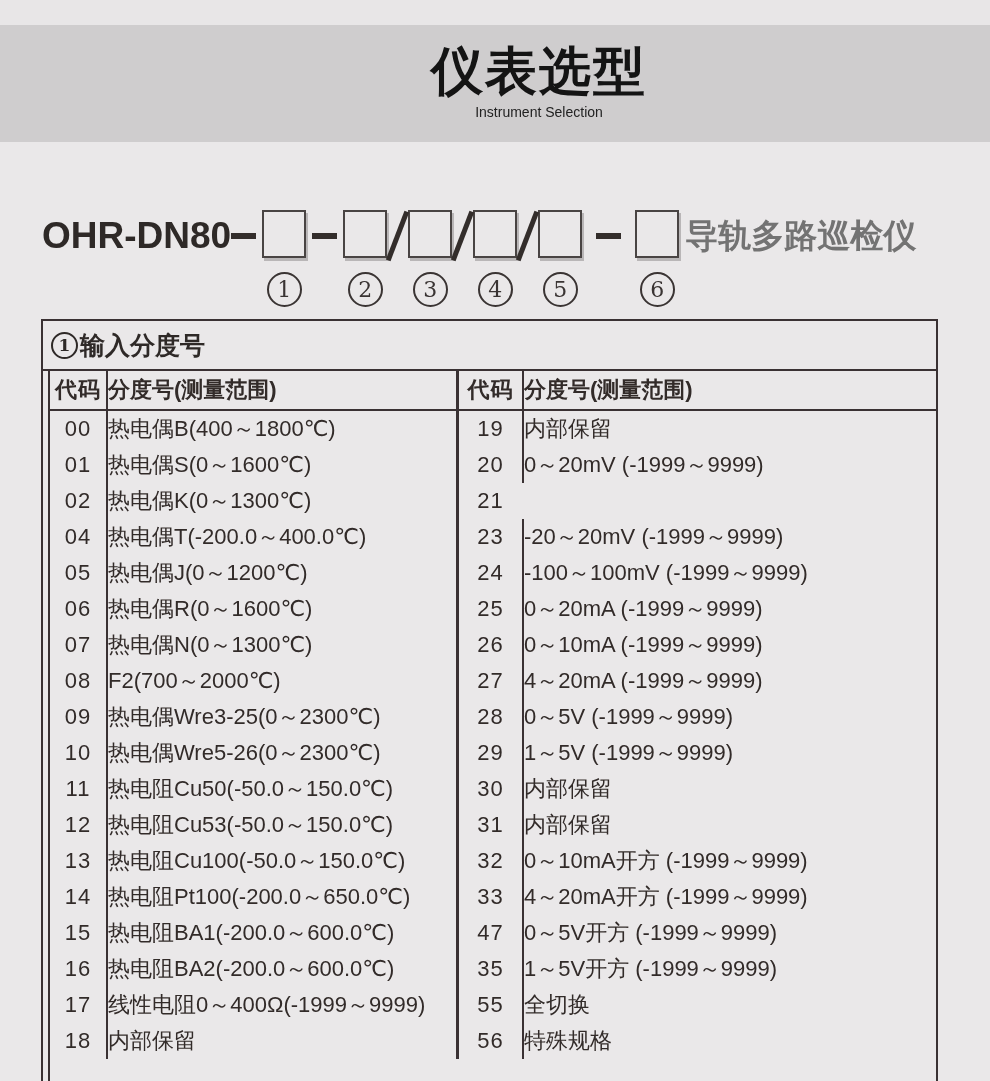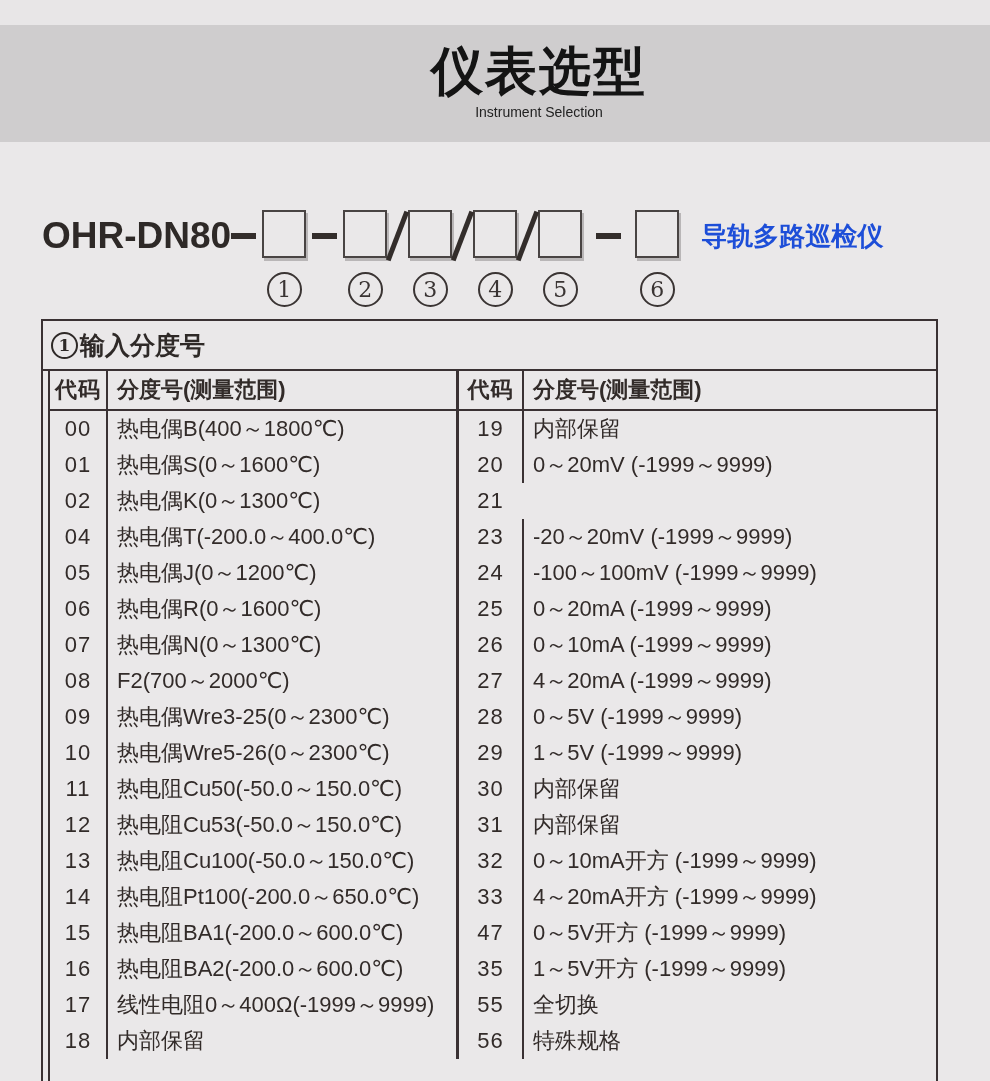--- a/index.html
+++ b/index.html
@@ -16,21 +16,21 @@
   }
   .band .cn-title{font-size:52px;font-weight:700;color:#141414;letter-spacing:2px;line-height:56px;}
   .band .en-title{font-size:14px;font-weight:400;color:#222;line-height:24px;margin-top:1px;}
 
   
   .model-line{
     position:absolute;left:42px;top:210px;width:940px;
     display:flex;align-items:flex-start;
   }
   .model-prefix{font-size:37px;font-weight:700;color:#2e2927;line-height:52px;letter-spacing:0px;white-space:nowrap;}
-  .model-suffix{font-size:26px;font-weight:700;color:#1d4ed8;line-height:52px;white-space:nowrap;margin-left:16px;}
+  .model-suffix{font-size:33px;font-weight:700;color:#737373;line-height:52px;white-space:nowrap;margin-left:0;}
   .unit{display:flex;flex-direction:column;align-items:center;margin:0 6px;}
   .code-box{
     width:40px;height:44px;background:#eae8e9;
     border:2px solid #494443;box-shadow:2px 3px 0 #b9b6b7;
   }
   .circled-num{
     margin-top:14px;width:31px;height:31px;border:2.5px solid #3a3433;border-radius:50%;
     display:flex;align-items:center;justify-content:center;
     font-family:"DejaVu Serif","Liberation Serif",serif;
     font-size:22px;color:#3a3433;font-weight:500;
@@ -61,21 +61,21 @@
     font-size:17px;font-weight:700;margin-right:2px;
     font-family:"DejaVu Serif","Liberation Serif",serif;
   }
   .tbl-body{
     margin-left:5px;border-left:2px solid #3a3133;height:100%;
   }
   .grid-row{display:grid;grid-template-columns:56px 350px 66px 1fr;}
   .hdr .cell{border-bottom:2px solid #3a3133;height:38px;font-weight:700;font-size:22px;}
   .cell{display:flex;align-items:center;font-size:22px;font-weight:500;color:#322b29;white-space:nowrap;overflow:hidden;}
   .cell.code{justify-content:center;height:36px;letter-spacing:1px;}
-  .cell.label{padding-left:9px;height:36px;}
+  .cell.label{height:36px;}
   .col2{border-left:2px solid #3a3133;}
   .col3{border-left:3px solid #3a3133;}
   .col4{border-left:2px solid #3a3133;}
   .hdr .cell{height:38px;}
 </style>
 </head>
 <body>
 
 <div class="top-strip"></div>
 

